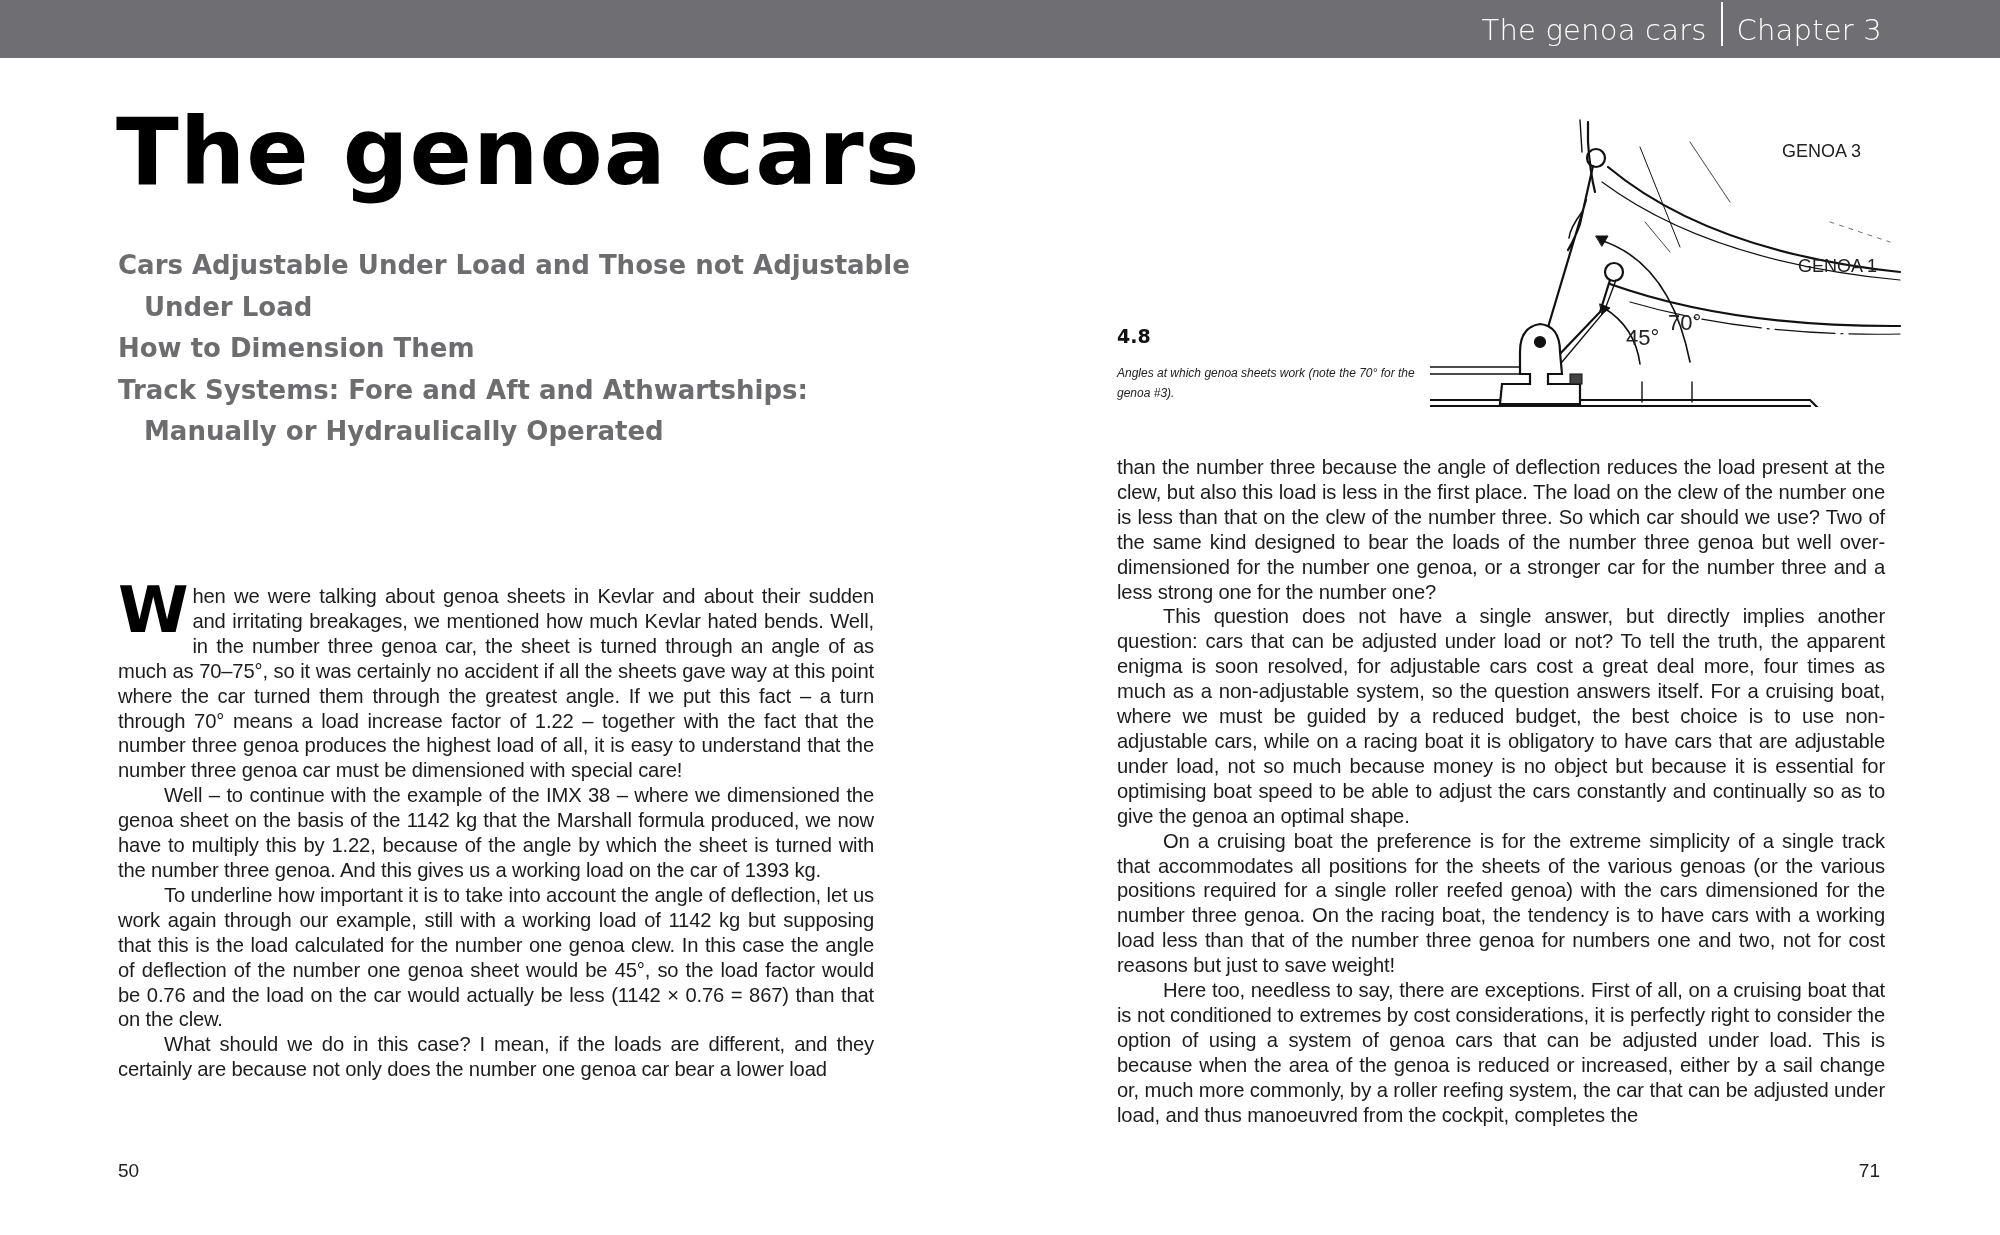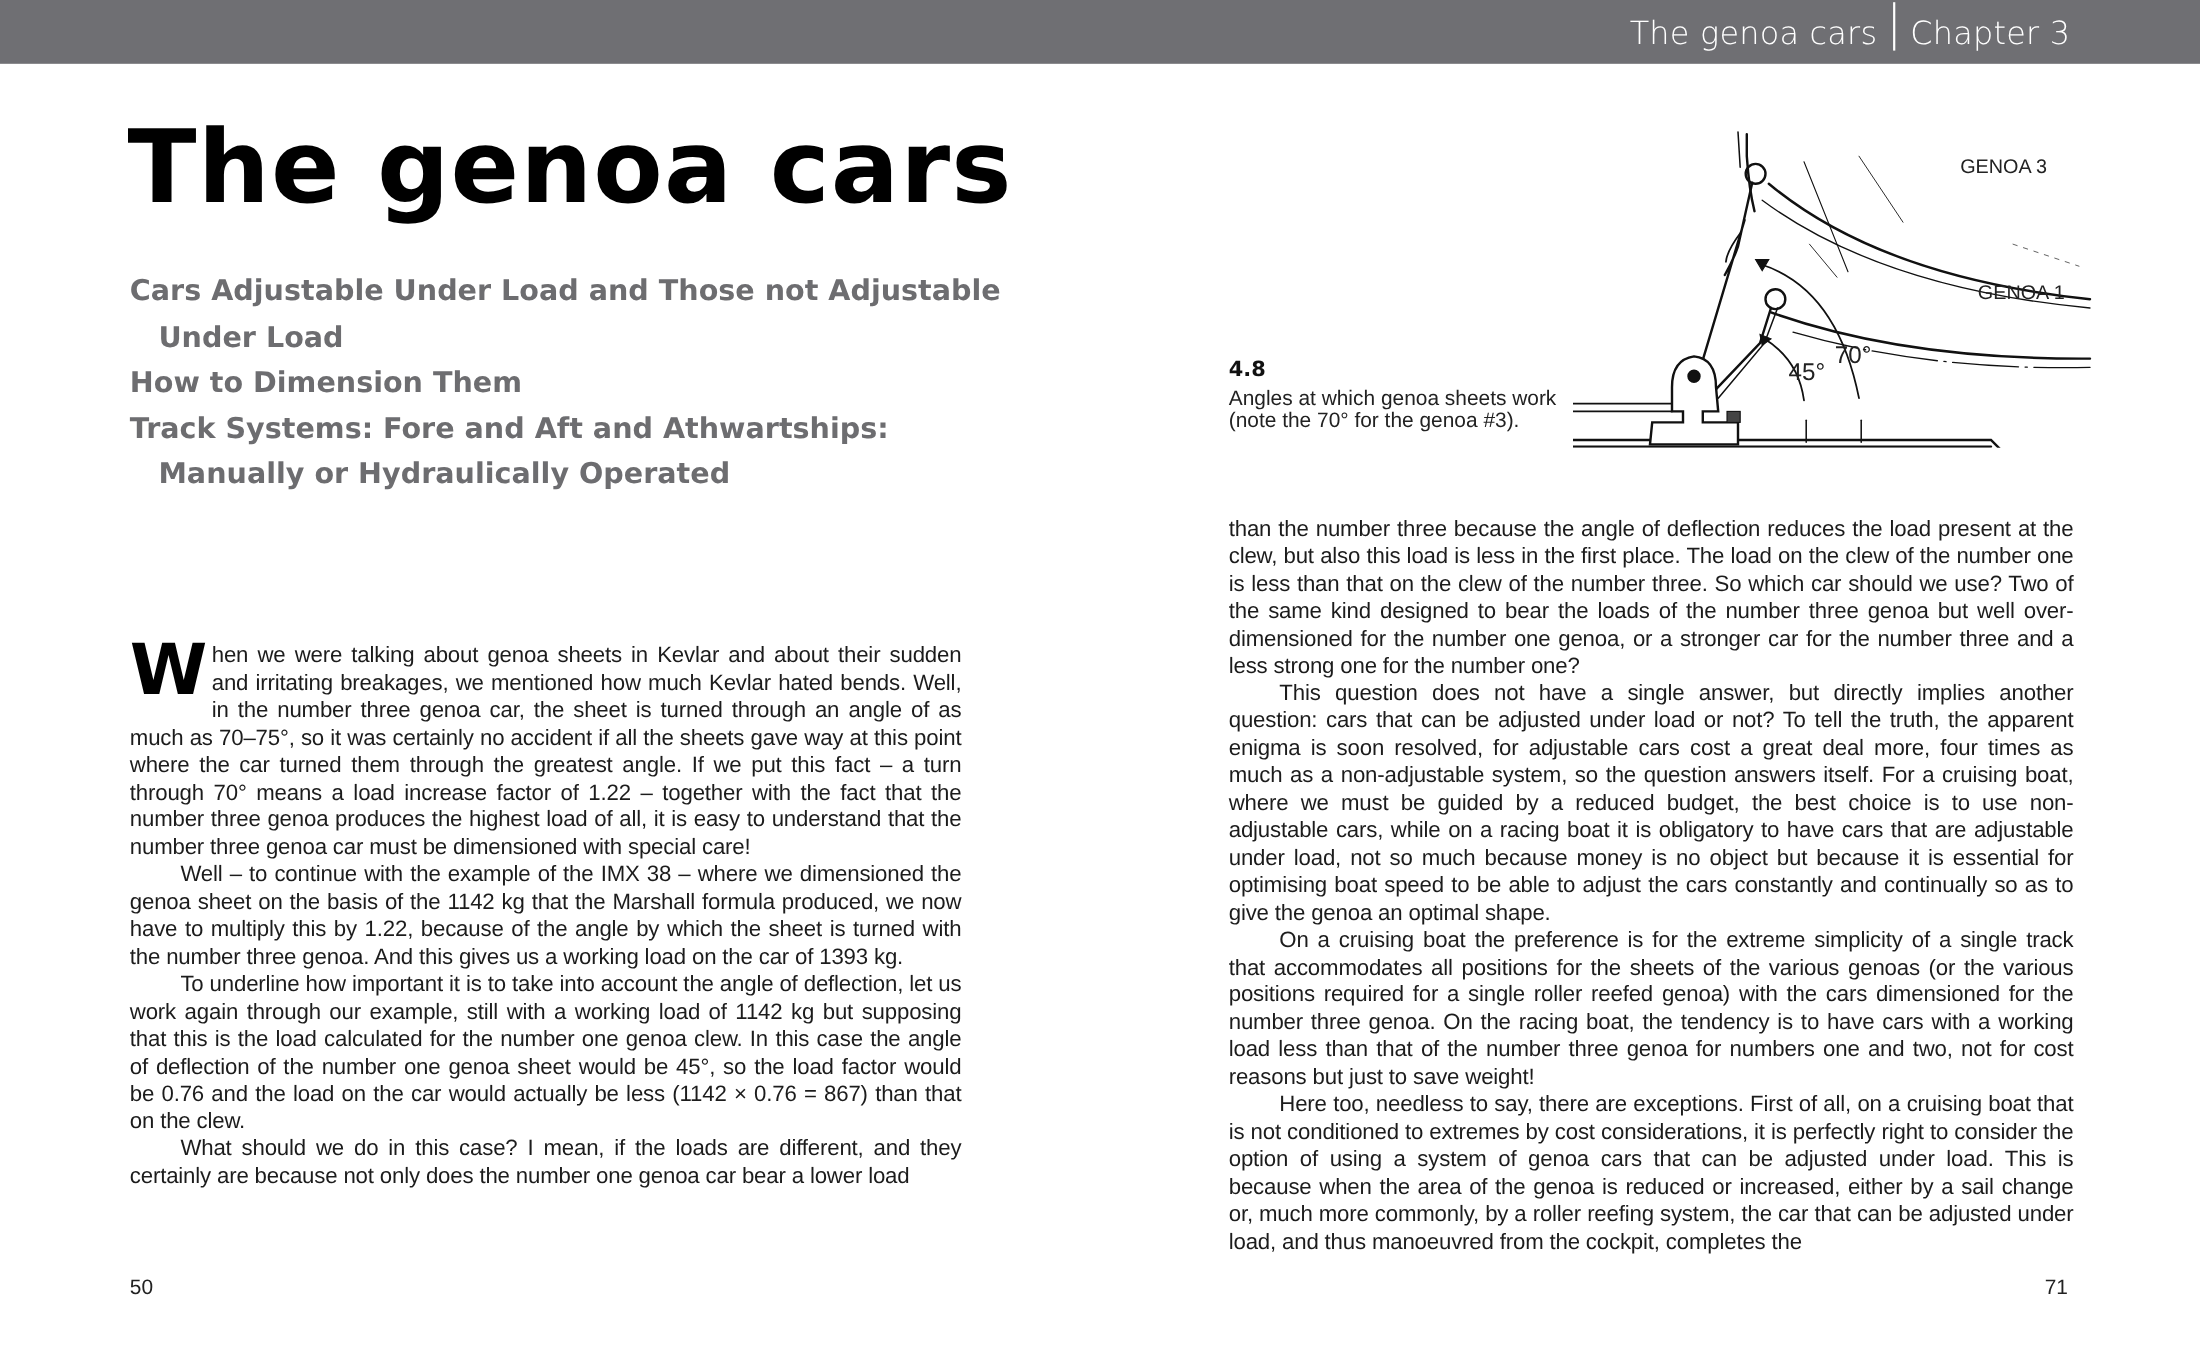--- a/index.html
+++ b/index.html
@@ -5,31 +5,31 @@
   html, body { margin: 0; padding: 0; background: #ffffff; }
   body { width: 2000px; height: 1235px; position: relative; overflow: hidden; font-family: "Liberation Sans", sans-serif; color: #1a1a1a; }
   .topbar { position: absolute; left: 0; top: 0; width: 2000px; height: 58px; background: #6f6f73; }
   .running-head { position: absolute; right: 118px; top: 8px; height: 44px; display: flex; align-items: center; color: #ffffff; font-family: "DejaVu Sans", sans-serif; font-size: 29px; font-weight: 300; letter-spacing: 0.2px; }
   .running-head .sep { width: 2px; height: 44px; background: #ffffff; margin: 0 14px 0 14px; position: relative; top: -6px; }
   .chapter-title { position: absolute; left: 116px; top: 102px; font-family: "DejaVu Sans", sans-serif; font-weight: bold; font-size: 92px; letter-spacing: 1px; color: #000; margin: 0; line-height: 1.1; }
   .subheads { position: absolute; left: 118px; top: 245px; width: 800px; color: #6d6d70; font-family: "DejaVu Sans", sans-serif; font-weight: bold; font-size: 26px; line-height: 41.5px; }
   .subheads div { padding-left: 26px; text-indent: -26px; }
   .col { position: absolute; font-family: "Liberation Sans", sans-serif; font-size: 20.2px; line-height: 24.9px; color: #1c1c1c; letter-spacing: -0.15px; }
   .col.left { left: 118px; top: 584px; width: 756px; }
-  .col.right { left: 1117px; top: 469px; width: 768px; }
+  .col.right { left: 1117px; top: 455px; width: 768px; }
   .col p { margin: 0; text-align: justify; text-align-last: left; }
   .col p.indent { text-indent: 46px; }
   .dropcap { float: left; font-family: "DejaVu Sans", sans-serif; font-weight: bold; font-size: 64px; line-height: 48px; margin: 2px 4px 0 0; color: #000; }
   .page-num { position: absolute; font-family: "Liberation Sans", sans-serif; font-size: 19px; color: #222; top: 1160px; }
   .page-num.left { left: 118px; }
   .page-num.right { right: 120px; }
   .figure { position: absolute; left: 1430px; top: 112px; width: 540px; height: 295px; }
   .caption { position: absolute; left: 1117px; top: 325px; width: 300px; }
   .caption .num { font-family: "DejaVu Sans", sans-serif; font-weight: bold; font-size: 19px; color: #111; }
-  .caption .text { font-family: "Liberation Sans", sans-serif; font-size: 19px; line-height: 20px; color: #222; margin-top: 6px; }
+  .caption .text { font-family: "Liberation Sans", sans-serif; font-size: 12px; line-height: 20px; color: #222; margin-top: 16px; font-style: italic; }
   svg text { font-family: "Liberation Sans", sans-serif; }
 </style>
 </head>
 <body>
 
 <div class="topbar"></div>
 <div class="running-head">
   <span>The genoa cars</span>
   <span class="sep"></span>
   <span>Chapter 3</span>

